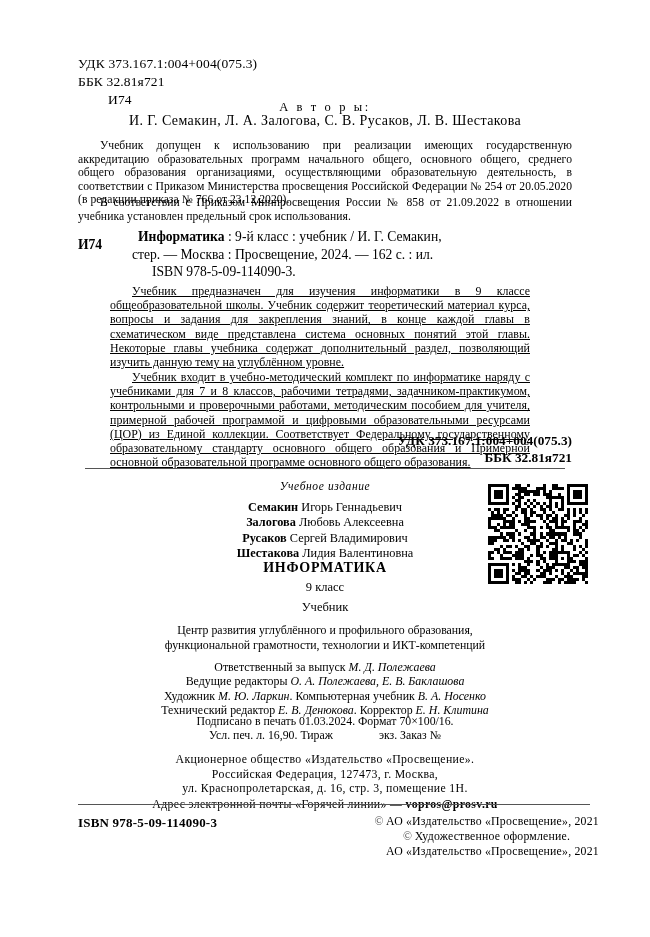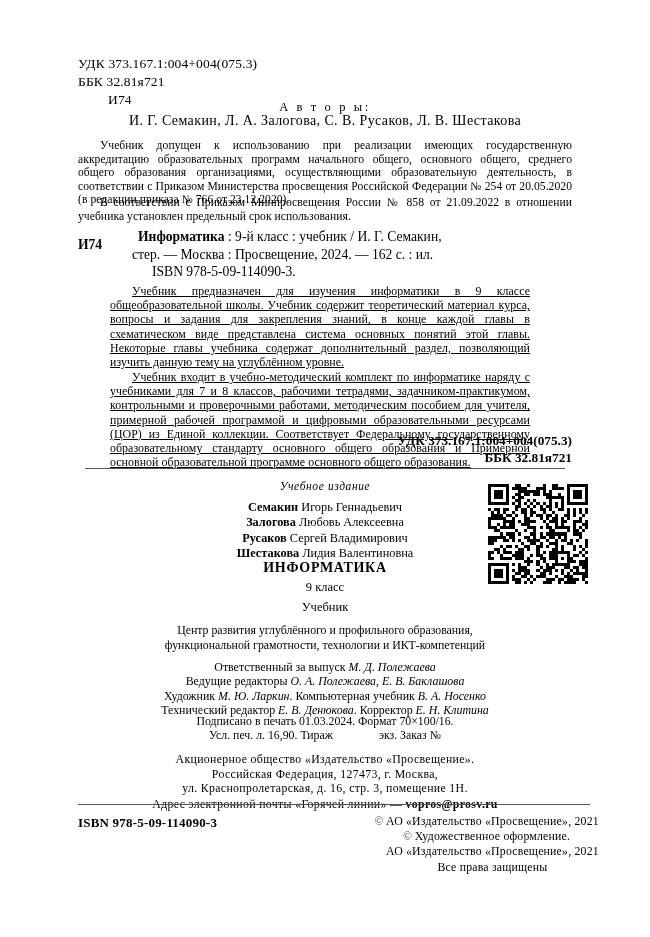--- a/index.html
+++ b/index.html
@@ -303,16 +303,15 @@
       </svg>
   </div>
 
   <div class="rule r2"></div>
 
   <div class="isbn-footer">ISBN 978-5-09-114090-3</div>
   <div class="copyright">
     <div class="row"><span class="mark">©</span><span>АО «Издательство «Просвещение», 2021</span></div>
     <div class="row"><span class="mark">©</span><span>Художественное оформление.</span></div>
     <div class="row pad"><span>АО «Издательство «Просвещение», 2021</span></div>
-    <div class="row pad"><span>Все права защищены</span></div>
   </div>
 
 </div>
 
 </body></html>

